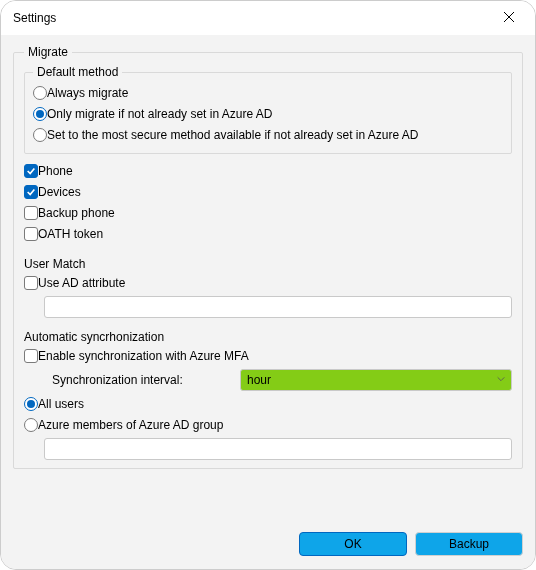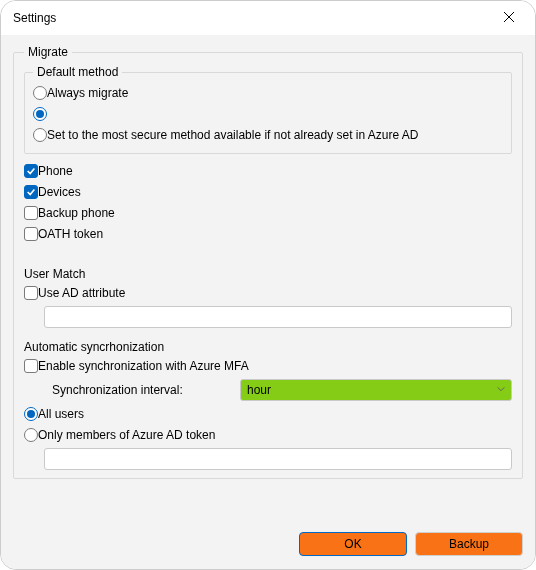--- a/index.html
+++ b/index.html
@@ -95,21 +95,21 @@
   }
   .checkbox.checked svg {
     width: 10px; height: 10px;
     stroke: #fff; stroke-width: 2; fill: none;
   }
   .checkbox svg { display: none; }
   .checkbox.checked svg { display: block; }
   .label { font-size: 12px; }
   .section-heading {
     font-size: 12px;
-    margin-top: 24px;
+    margin-top: 14px;
     margin-bottom: 2px;
   }
   .textinput {
     width: 100%;
     height: 22px;
     background: #fff;
     border: 1px solid #c9c9c9;
     border-radius: 3px;
     padding: 2px 6px;
     font-family: inherit;
@@ -157,21 +157,21 @@
     height: 44px;
     background: #f3f3f3;
     display: flex;
     align-items: center;
     justify-content: flex-end;
     gap: 8px;
     padding: 0 12px 6px 12px;
   }
   .btn {
     width: 108px; height: 24px;
-    background: #f97316;
+    background: #0ea5e9;
     border: 1px solid #d0d0d0;
     border-radius: 4px;
     font-family: inherit; font-size: 12px;
     display: inline-flex; align-items: center; justify-content: center;
     cursor: default;
   }
   .btn.primary {
     border-color: #0067c0;
   }
 </style>
@@ -198,20 +198,21 @@
 
       <fieldset class="default-method">
         <legend>Default method</legend>
 
         <div class="row">
           <span class="radio"></span>
           <span class="label">Always migrate</span>
         </div>
         <div class="row">
           <span class="radio checked"></span>
+          <span class="label">Only migrate if not already set in Azure AD</span>
         </div>
         <div class="row">
           <span class="radio"></span>
           <span class="label">Set to the most secure method available if not already set in Azure AD</span>
         </div>
       </fieldset>
 
       <div class="row">
         <span class="checkbox checked">
           <svg viewBox="0 0 12 12">
@@ -272,21 +273,21 @@
         </div>
       </div>
 
 
       <div class="row">
         <span class="radio checked"></span>
         <span class="label">All users</span>
       </div>
       <div class="row">
         <span class="radio"></span>
-        <span class="label">Only members of Azure AD token</span>
+        <span class="label">Azure members of Azure AD group</span>
       </div>
       <div class="indent-input">
         <input class="textinput" type="text" value="" style="">
       </div>
 
     </fieldset>
   </div>
 
   <div class="footer">
     <button class="btn primary">OK</button>

